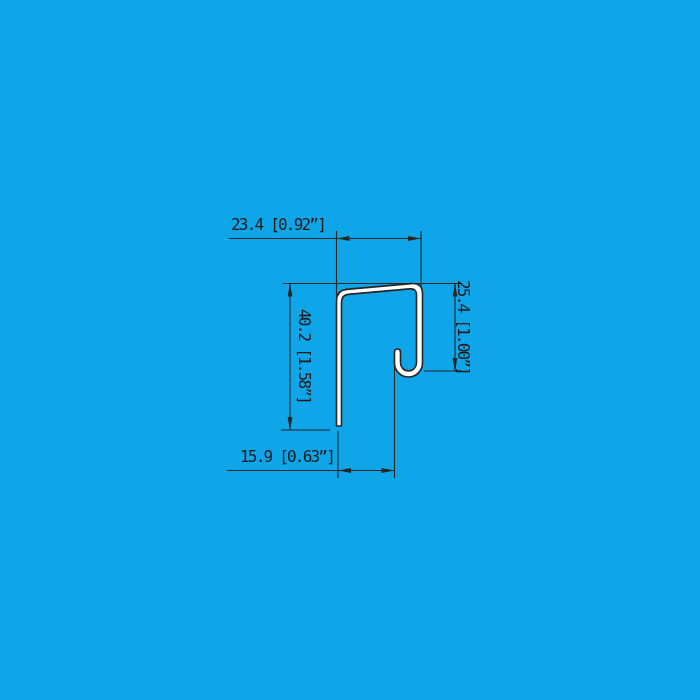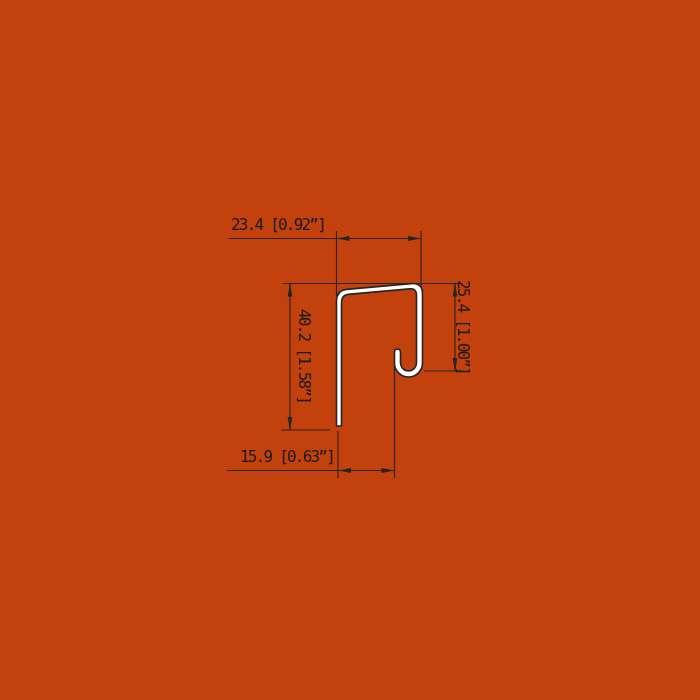--- a/index.html
+++ b/index.html
@@ -4,21 +4,21 @@
 <style>
   html, body {
     margin: 0;
     padding: 0;
     background: #ffffff;
   }
   .canvas {
     position: relative;
     width: 700px;
     height: 700px;
-    background: #c2410c;
+    background: #0ea5e9;
     overflow: hidden;
     font-family: "DejaVu Sans Mono", "Liberation Mono", monospace;
   }
   svg { display: block; }
   .profile {
     fill: #ffffff;
     stroke: #262626;
     stroke-width: 1.6;
     stroke-linejoin: round;
   }

